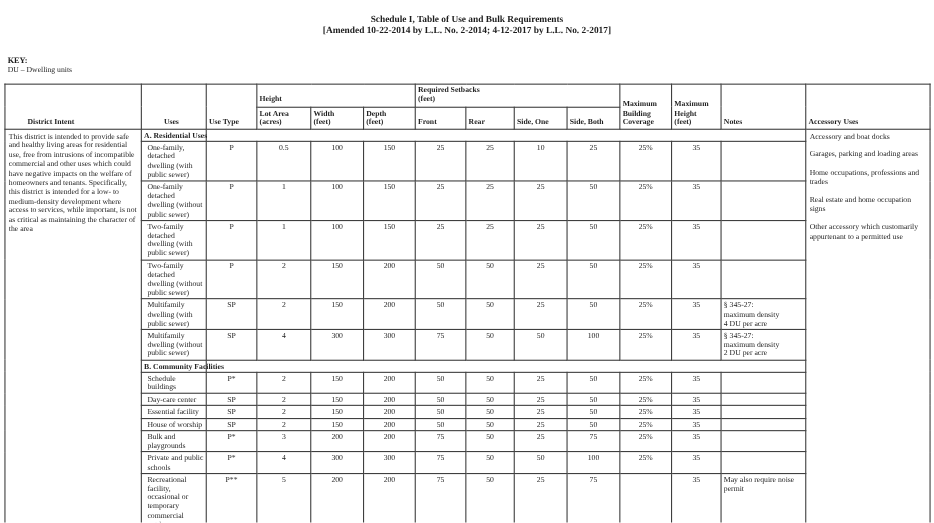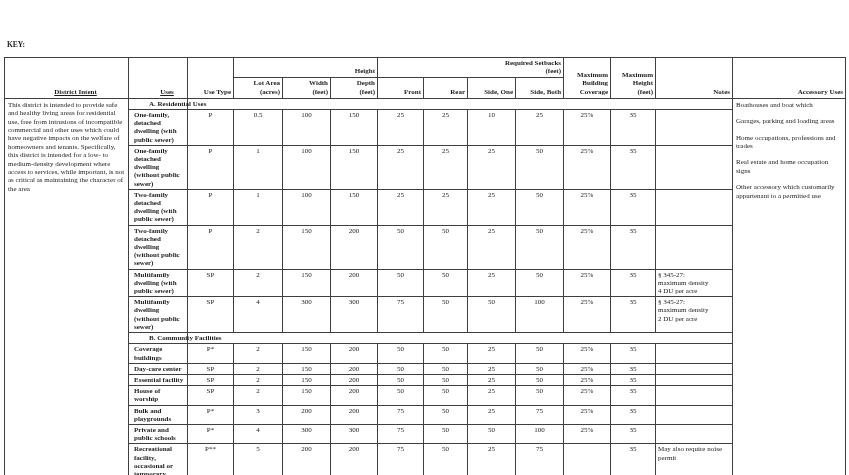--- a/index.html
+++ b/index.html
@@ -3,59 +3,62 @@
 <meta charset="utf-8">
 <style>
   html,body{margin:0;padding:0;}
   body{
     width:849px;height:475px;background:#ffffff;
     font-family:"Liberation Serif","DejaVu Serif",serif;
     color:#1d1d1d;overflow:hidden;
   }
   .page{position:relative;width:849px;height:475px;}
   .title-block{margin-top:13px;text-align:center;font-weight:bold;font-size:8.5px;line-height:9.6px;}
-  .key-block{margin:40px 0 0 7px;font-size:7px;line-height:9px;}
+  .key-block{margin:18px 0 0 7px;font-size:7px;line-height:9px;}
   .key-heading{font-weight:bold;font-size:7.5px;}
   table.schedule{
     border-collapse:collapse;table-layout:fixed;
     margin:8px 0 0 4px;width:841px;
   }
   .schedule th,.schedule td{
     border:1px solid #3f3f3f;
     padding:1px 2px;
     font-size:7px;line-height:8.2px;
     vertical-align:top;
     word-wrap:break-word;
   }
   .schedule th{
-    font-weight:bold;vertical-align:bottom;text-align:right;
+    font-weight:bold;vertical-align:bottom;text-align:left;
     white-space:pre-line;padding-bottom:2px;
   }
-  .schedule th.left{text-align:center;padding-left:20px;text-decoration:underline;}
+  .schedule th.left{text-align:left;padding-left:20px;}
   .schedule thead tr.h1{height:17px;}
   .schedule thead tr.h2{height:20px;}
   td.num{text-align:center;}
-  td.use{text-align:left;padding-left:5px;font-weight:bold;}
-  td.section-label{text-align:left;padding-left:20px;font-weight:bold;white-space:nowrap;}
+  td.use{text-align:left;padding-left:5px;}
+  td.section-label{text-align:left;padding-left:2px;font-weight:bold;white-space:nowrap;}
   td.intent{vertical-align:top;padding:2px 3px;line-height:8.4px;}
   td.accessory{vertical-align:top;padding:2px 3px;line-height:8.4px;}
   td.accessory p{margin:0 0 8px 0;}
   td.notes{text-align:left;white-space:pre-line;}
   tr.section-row{height:10px;}
 </style>
 </head>
 <body>
 
 <div class="page">
 
   <div class="title-block">
+    <div>Schedule I, Table of Use and Bulk Requirements</div>
+    <div>[Amended 10-22-2014 by L.L. No. 2-2014; 4-12-2017 by L.L. No. 2-2017]</div>
   </div>
 
   <div class="key-block">
     <div class="key-heading">KEY:</div>
+    <div>DU – Dwelling units</div>
   </div>
 
   <table class="schedule">
     <colgroup>
       <col style="width:124px">
         <col style="width:59px">
         <col style="width:46px">
       <col style="width:49px">
         <col style="width:48px">
         <col style="width:47px">
@@ -97,21 +100,21 @@
         <th>Side, One</th>
         <th>Side, Both</th>
       </tr>
     </thead>
     <tbody>
         <tr class="section-row">
           <td class="intent" rowspan="16">This district is intended to provide safe and healthy living areas for residential use, free from intrusions of incompatible commercial and other uses which could have negative impacts on the welfare of homeowners and tenants. Specifically, this district is intended for a low- to medium-density development where access to services, while important, is not as critical as maintaining the character of the area</td>
           <td class="section-label">A. Residential Uses</td>
           <td class="num" colspan="11"></td>
           <td class="accessory" rowspan="16">
-            <p>Boathouses and boat which</p>
+            <p>Accessory and boat docks</p>
             <p>Garages, parking and loading areas</p>
             <p>Home occupations, professions and trades</p>
             <p>Real estate and home occupation signs</p>
             <p>Other accessory which customarily appurtenant to a permitted use</p>
           </td>
         </tr>
         <tr>
           <td class="use">One-family, detached dwelling (with public sewer)</td>
           <td class="num">P</td>
           <td class="num">0.5</td>
@@ -197,21 +200,21 @@
           <td class="num">35</td>
           <td class="notes">§ 345-27:
 maximum density
 2 DU per acre</td>
         </tr>
         <tr class="section-row">
           <td class="section-label">B. Community Facilities</td>
           <td class="num" colspan="11"></td>
         </tr>
         <tr>
-          <td class="use">Coverage buildings</td>
+          <td class="use">Schedule buildings</td>
           <td class="num">P*</td>
           <td class="num">2</td>
           <td class="num">150</td>
           <td class="num">200</td>
           <td class="num">50</td>
           <td class="num">50</td>
           <td class="num">25</td>
           <td class="num">50</td>
           <td class="num">25%</td>
           <td class="num">35</td>

